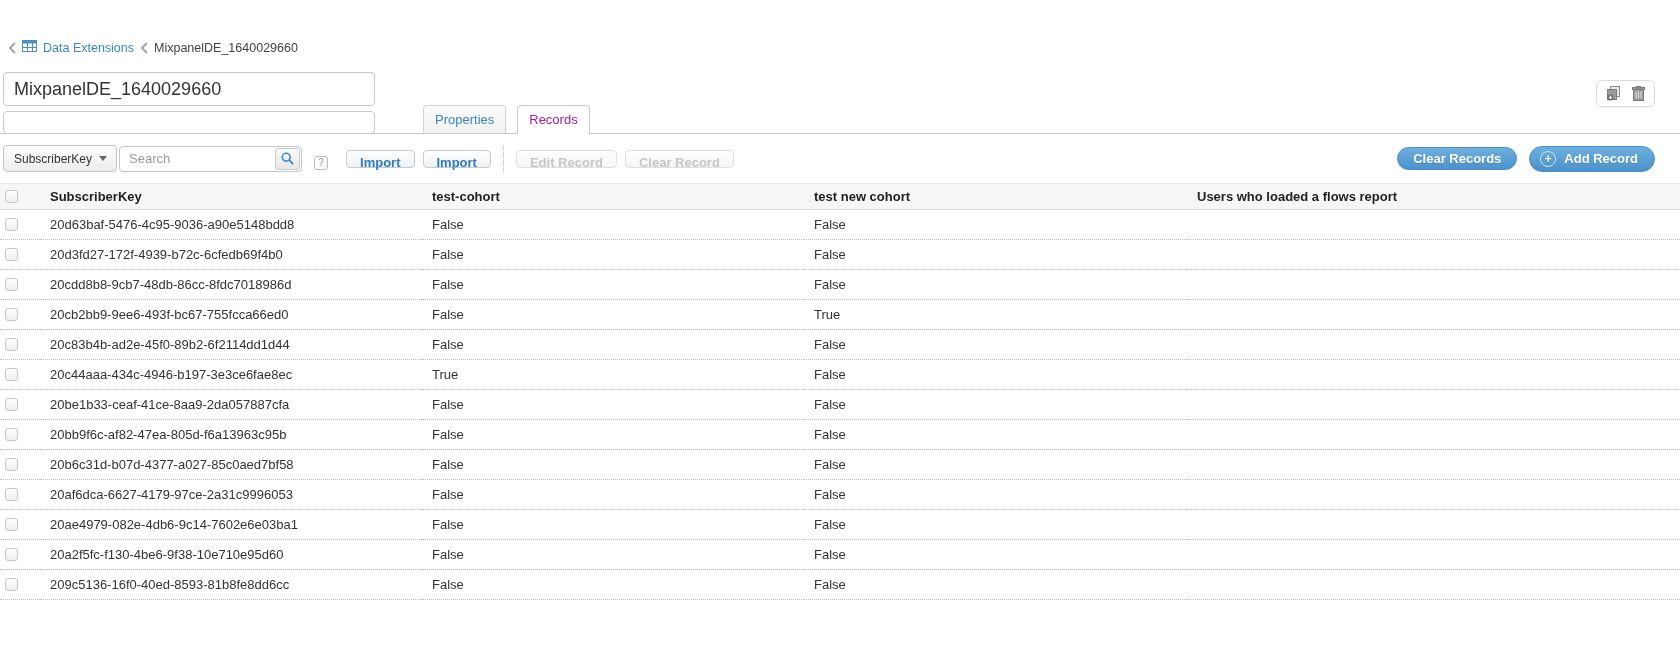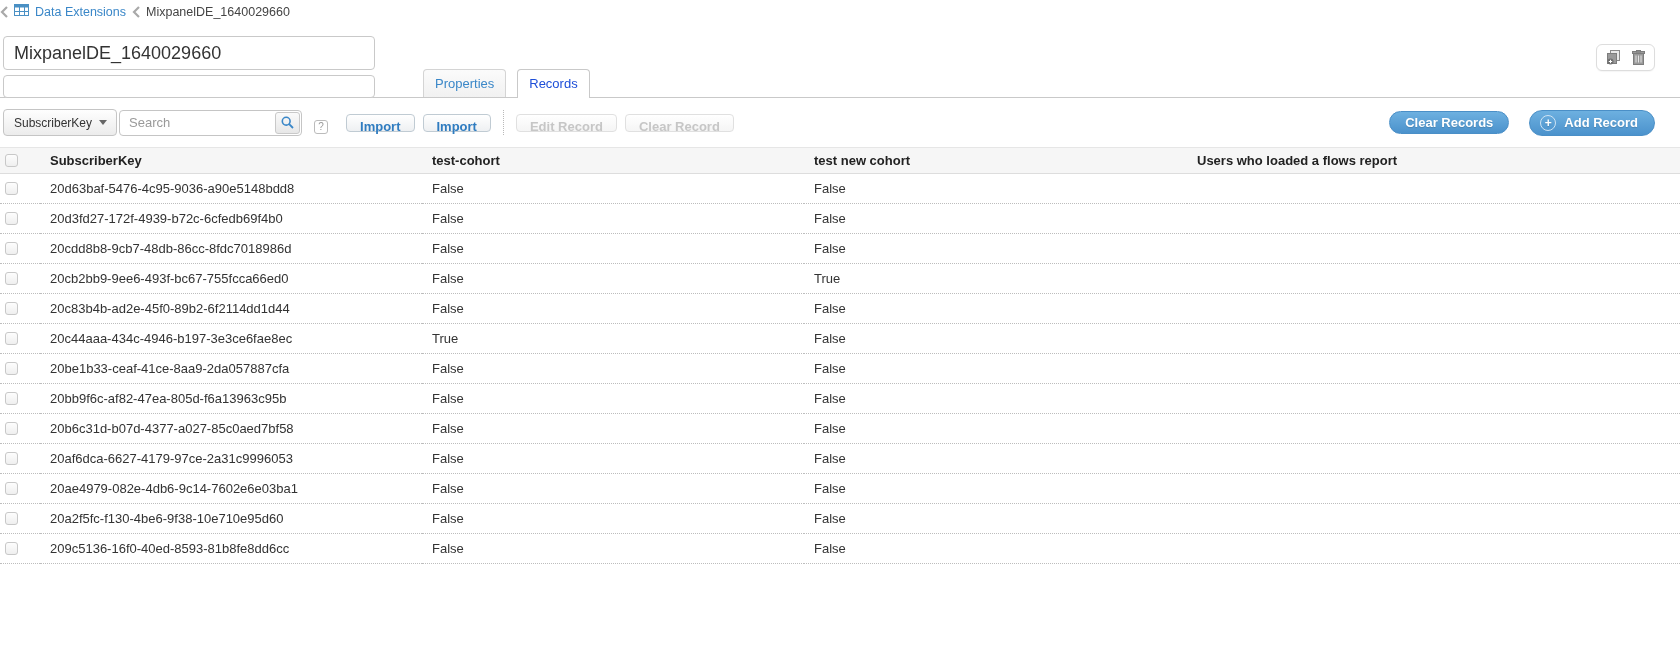--- a/index.html
+++ b/index.html
@@ -1,20 +1,20 @@
 <!DOCTYPE html>
 <html><head>
 <meta charset="utf-8">
 <style>
   * { margin:0; padding:0; box-sizing:border-box; }
   html,body { width:1680px; height:670px; background:#fff; overflow:hidden;
               font-family:"Liberation Sans", sans-serif; color:#333; }
 
   
-  .breadcrumb { display:flex; align-items:center; gap:6px; padding:5px 8px 4px 0; font-size:12.5px; height:22px; }
+  .breadcrumb { display:flex; align-items:center; gap:6px; padding:5px 8px 4px 8px; font-size:12.5px; height:22px;margin-top:36px; }
   .crumb-angle { color:#a9a9a9; font-weight:bold; display:inline-flex; }
   .crumb-link { color:#3a87c8; text-decoration:none; cursor:pointer; }
   .crumb-current { color:#444; }
 
   
   .header-section { position:relative; padding:14px 0 0 3px; }
   .title-input { width:372px; height:34px; font-size:18px; color:#333; padding:4px 10px;
                  border:1px solid #c9c9c9; border-radius:4px; display:block;
                  font-family:"Liberation Sans", sans-serif; }
   .desc-input  { width:372px; height:23px; font-size:12px; color:#333; padding:2px 10px;
@@ -23,21 +23,21 @@
   .corner-actions { position:absolute; top:22px; right:25px; display:flex; gap:10px;
                     border:1px solid #ddd; border-radius:6px; background:#fff; padding:5px 9px;
                     box-shadow:0 1px 1px rgba(0,0,0,0.04); }
   .corner-actions svg { display:block; cursor:pointer; }
 
   
   .tab-bar { display:flex; align-items:flex-end; border-bottom:1px solid #c9c9c9; margin-top:-30px; height:30px; padding-left:423px; }
   .tab { font-size:13px; padding:6px 11px 6px 11px; margin-right:11px; cursor:pointer;
          border:1px solid #d4d4d4; border-bottom:none; border-radius:4px 4px 0 0;
          background:linear-gradient(#fbfbfb,#f1f1f1); color:#3a87c8; }
-  .tab.active { background:#fff; color:#1d4ed8; border-color:#c9c9c9; margin-bottom:-1px; padding-bottom:7px; }
+  .tab.active { background:#fff; color:#a21caf; border-color:#c9c9c9; margin-bottom:-1px; padding-bottom:7px; }
 
   
   .toolbar { display:flex; align-items:center; padding:11px 25px 11px 3px; }
   .dropdown-btn { display:flex; align-items:center; gap:7px; height:27px; padding:0 9px 0 10px;
                   border:1px solid #c5c5c5; border-radius:4px; font-size:12px; color:#333;
                   background:linear-gradient(#fefefe,#ececec); cursor:pointer; }
   .caret-down { width:0; height:0; border-left:4px solid transparent; border-right:4px solid transparent;
                 border-top:5px solid #666; }
   .search-wrap { position:relative; margin-left:2px; }
   .search-input { width:183px; height:26px; border:1px solid #c5c5c5; border-radius:4px;
@@ -49,21 +49,21 @@
                 display:flex; align-items:center; justify-content:center; }
   .help-badge { margin-left:12px; margin-top:8px; width:14px; height:14px; border:1px solid #bbb; border-radius:3px;
                 color:#999; font-size:10px; line-height:12px; text-align:center; cursor:pointer; background:#fff; }
   .btn { font-size:13px; font-weight:bold; padding:4px 13px; height:18px; border-radius:4px;
          border:1px solid #c0cbd3; background:linear-gradient(#ffffff,#eef0f2); color:#2f7cc0; cursor:pointer;
          font-family:"Liberation Sans", sans-serif; }
   .btn + .btn { margin-left:8px; }
   .btn-import { margin-left:18px; }
   .btn.disabled { color:#c6c6c6; border-color:#e0e0e0; background:linear-gradient(#ffffff,#f5f5f5); cursor:default; }
   .v-sep { border-left:1px dotted #b9b9b9; height:25px; margin:0 12px; }
-  .toolbar-right { margin-left:auto; display:flex; align-items:center; gap:20px; }
+  .toolbar-right { margin-left:auto; display:flex; align-items:center; gap:12px; }
   .btn-primary { font-size:13px; font-weight:bold; color:#fff; border:1px solid #4a8fc7; border-radius:12px;
                  padding:4px 15px; height:23px; background:linear-gradient(#6db0e0,#4b92cc); cursor:pointer;
                  display:flex; align-items:center; font-family:"Liberation Sans", sans-serif;
                  text-shadow:0 1px 1px rgba(0,0,0,0.15); }
   .btn-primary.big { height:26px; border-radius:13px; gap:8px; padding:4px 16px 4px 10px; }
   .plus-circle { width:16px; height:16px; border:1px solid #cfe4f4; border-radius:50%; color:#fff;
                  font-size:12px; line-height:14px; text-align:center; font-weight:bold; }
 
   
   table.records { width:100%; border-collapse:collapse; table-layout:fixed; }

